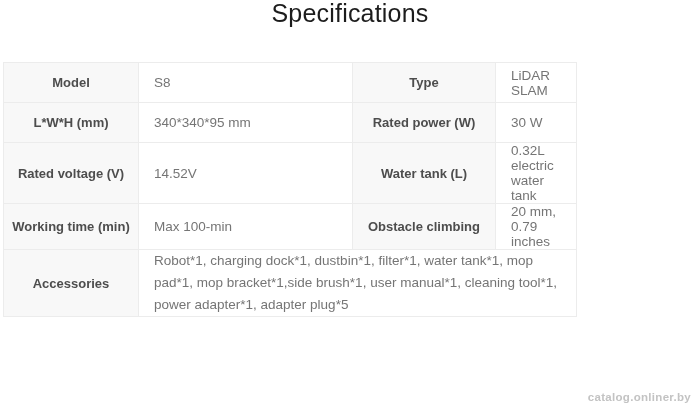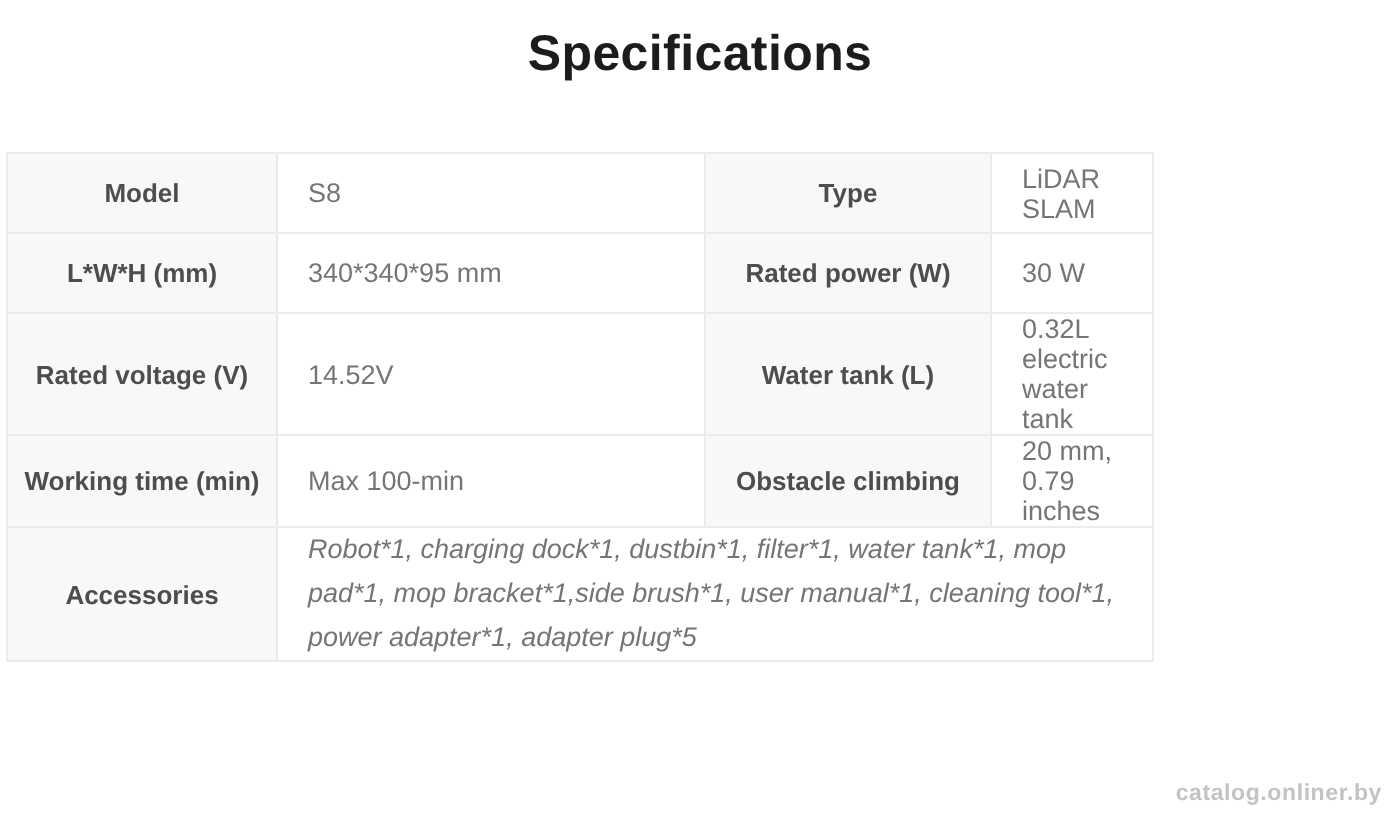--- a/index.html
+++ b/index.html
@@ -5,26 +5,26 @@
   html, body { margin: 0; padding: 0; }
   body {
     width: 700px; height: 409px;
     background: #ffffff;
     font-family: "Liberation Sans", sans-serif;
     position: relative;
     overflow: hidden;
   }
   .title {
     margin: 0;
-    padding-top: 15px;
+    padding-top: 1px;
     height: 25px;
     line-height: 25px;
     text-align: center;
     font-size: 25px;
-    font-weight: 700;
+    font-weight: 400;
     color: #1c1c1c;
     letter-spacing: 0.2px;
   }
   table.spec-table {
     border-collapse: collapse;
     width: 574px;
     margin-left: 3px;
     margin-top: 36px;
     table-layout: fixed;
   }
@@ -47,21 +47,20 @@
   td.c3 { width: 143px; }
   td.val {
     font-size: 13.5px;
     color: #757575;
     padding: 0 6px 0 15px;
     white-space: pre-wrap;
     text-align: left;
   }
   td.val-wide {
     line-height: 22px;
-    font-style: italic;
   }
   .watermark {
     position: absolute;
     right: 9px;
     bottom: 6px;
     font-size: 11.5px;
     font-weight: 700;
     letter-spacing: 0.3px;
     color: #c3c3c3;
     text-shadow: 0 1px 0 #ffffff, 1px 0 0 #ffffff, -1px 0 0 #ffffff, 0 -1px 0 rgba(255,255,255,0.7);

